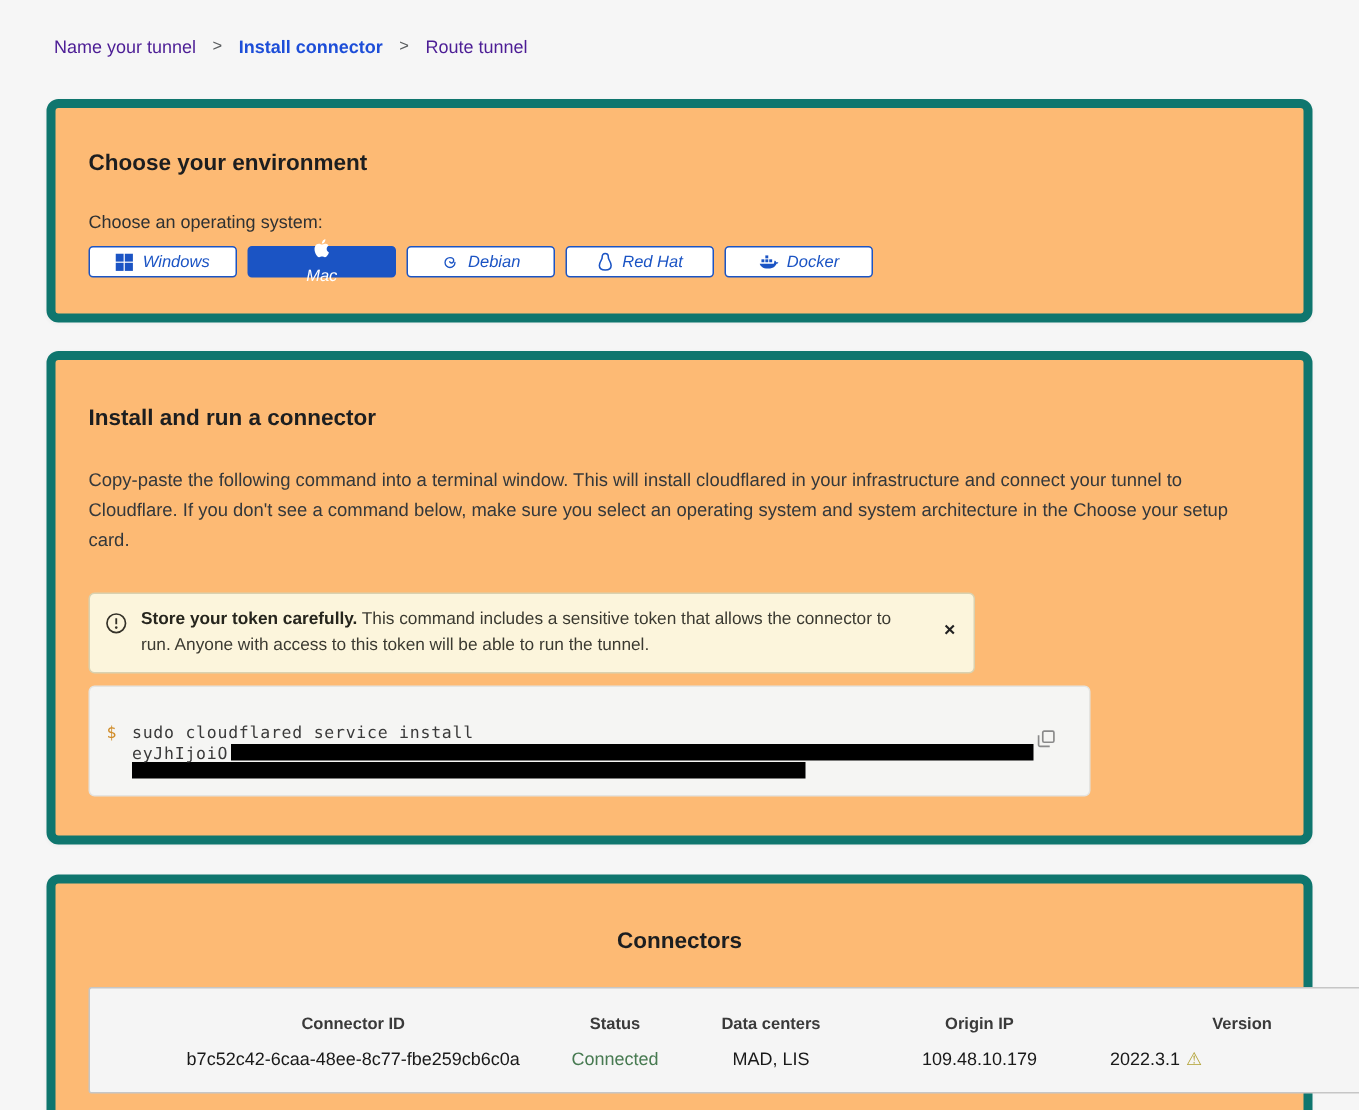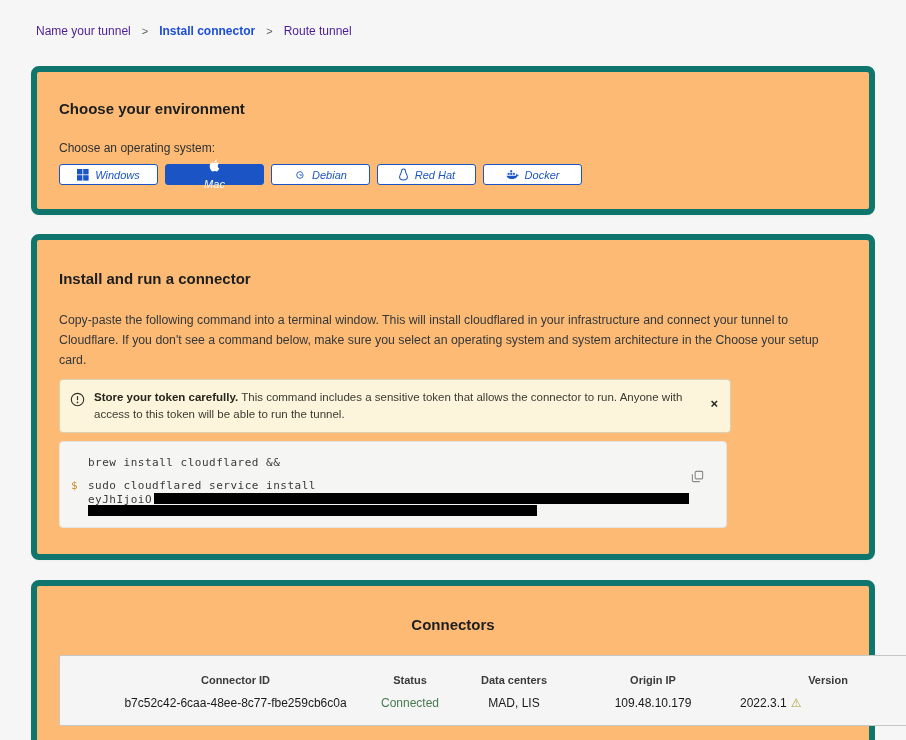--- a/index.html
+++ b/index.html
@@ -27,21 +27,21 @@
   .os-btn { width:99px; height:21px; display:flex; align-items:center; justify-content:center; gap:6px;
     background:#ffffff; border:1px solid #1b54c4; border-radius:3px; color:#1b54c4;
     font-size:11px; font-family:"Liberation Sans", sans-serif; cursor:pointer;font-style:italic; }
   .os-btn.selected { background:#1b54c4; color:#ffffff;flex-direction:column; }
   .os-btn svg { flex:0 0 auto; display:block; }
 
   
   .card-connector { margin-top:19px; padding:30px 22px 26px 22px; }
   .desc { font-size:12.3px; line-height:20px; color:#34383b; margin-top:22px; max-width:796px; }
 
-  .banner { width:672px; margin-top:9px; display:flex; align-items:flex-start;
+  .banner { width:591px; margin-top:25px; display:flex; align-items:flex-start;
     background:#fcf5dc; border:1px solid #d9d1b0; border-radius:4px; padding:9px 12px 9px 10px; }
   .banner-icon { flex:0 0 auto; margin-top:3px; }
   .banner-text { flex:1; font-size:11.5px; line-height:17px; color:#3b3a31; margin-left:9px; padding-right:18px; }
   .banner-text b { color:#26251d; }
   .banner-close { flex:0 0 auto; font-size:13px; font-weight:700; color:#222; cursor:pointer; line-height:15px; margin-top:7px; }
 
   .terminal { position:relative; width:668px; margin-top:8px; background:#f5f5f3; border:1px solid #e4e4e1;
     border-radius:4px; padding:14px 0 11px 0; font-family:"DejaVu Sans Mono", monospace; font-size:11px; color:#3a3a3a; }
   .term-line1 { margin-left:28px; letter-spacing:.5px; }
   .term-row { display:flex; margin-top:10px; }
@@ -151,21 +151,20 @@
             <circle cx="8" cy="8" r="6.6" stroke="#343128" stroke-width="1.2" fill="none"></circle>
             <line x1="8" y1="4.4" x2="8" y2="8.7" stroke="#343128" stroke-width="1.3"></line>
             <circle cx="8" cy="11.1" r=".9" fill="#343128"></circle>
           </svg>
       </span>
       <span class="banner-text"><b>Store your token carefully.</b><span> This command includes a sensitive token that allows the connector to run. Anyone with access to this token will be able to run the tunnel.</span></span>
       <span class="banner-close">×</span>
     </div>
 
     <div class="terminal">
-      <div class="term-line1">brew install cloudflared &amp;&amp;</div>
       <div class="term-row">
         <span class="prompt">$</span>
         <div class="term-cmd">
           <div>sudo cloudflared service install</div>
           <div class="token-line">
             <span>eyJhIjoiO</span>
             <span class="redact redact-inline"></span>
           </div>
           <span class="redact redact-2"></span>
         </div>

